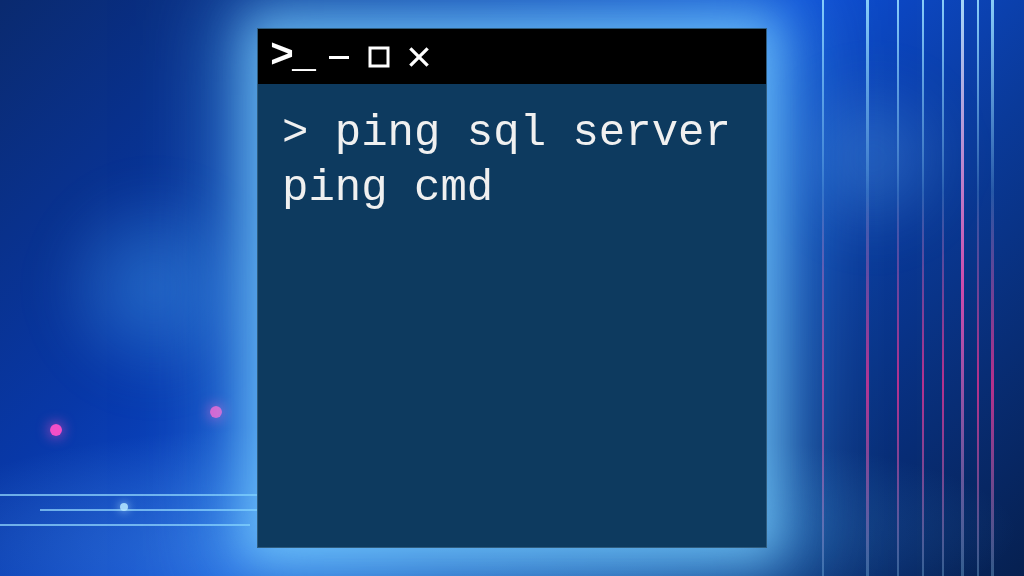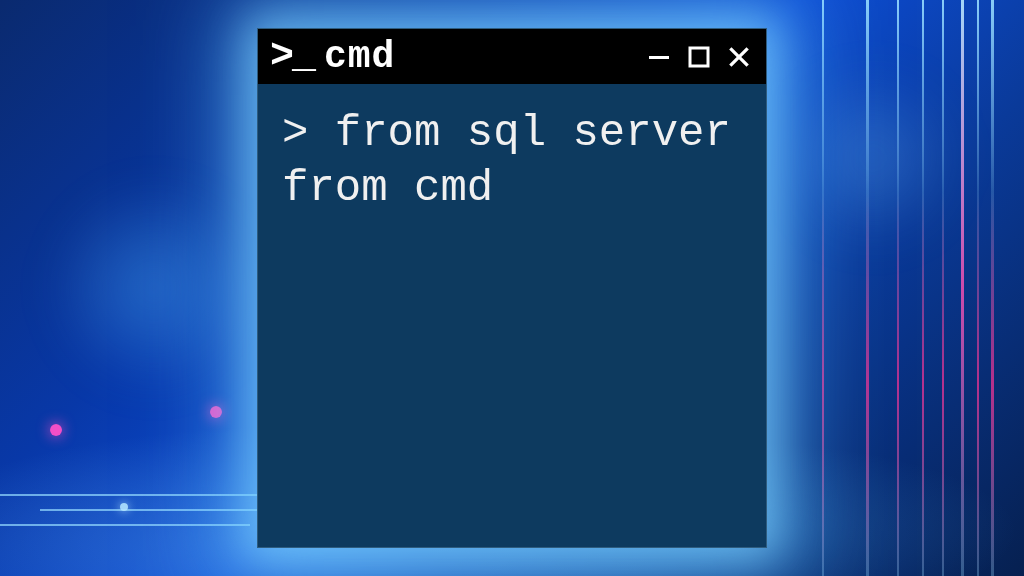--- a/index.html
+++ b/index.html
@@ -204,21 +204,20 @@
   <div class="line-bottom lb2"></div>
   <div class="line-bottom lb3"></div>
   <div class="dot magenta d1"></div>
   <div class="dot d2"></div>
   <div class="dot magenta d3"></div>
 </div>
 
 <div class="terminal">
   <div class="titlebar">
     <span class="prompt-icon">&gt;_</span>
-    <span class="title-text">cmd</span>
     <div class="window-controls">
       <span class="ctrl">
         <svg width="24" height="24" viewBox="0 0 24 24">
           <rect x="2" y="11" width="20" height="3" fill="#ffffff"></rect>
         </svg>
       </span>
       <span class="ctrl">
         <svg width="24" height="24" viewBox="0 0 24 24">
           <rect x="3" y="3" width="18" height="18" fill="none" stroke="#ffffff" stroke-width="3"></rect>
         </svg>
@@ -226,15 +225,15 @@
       <span class="ctrl">
         <svg width="26" height="26" viewBox="0 0 24 24">
           <line x1="4" y1="4" x2="20" y2="20" stroke="#ffffff" stroke-width="3"></line>
           <line x1="20" y1="4" x2="4" y2="20" stroke="#ffffff" stroke-width="3"></line>
         </svg>
       </span>
     </div>
   </div>
   <div class="terminal-body">
     <span class="prompt-char">&gt;</span>
-    <span> </span><span class="command-text">from sql server from cmd</span>
+    <span> </span><span class="command-text">ping sql server ping cmd</span>
   </div>
 </div>
 
 </body></html>

